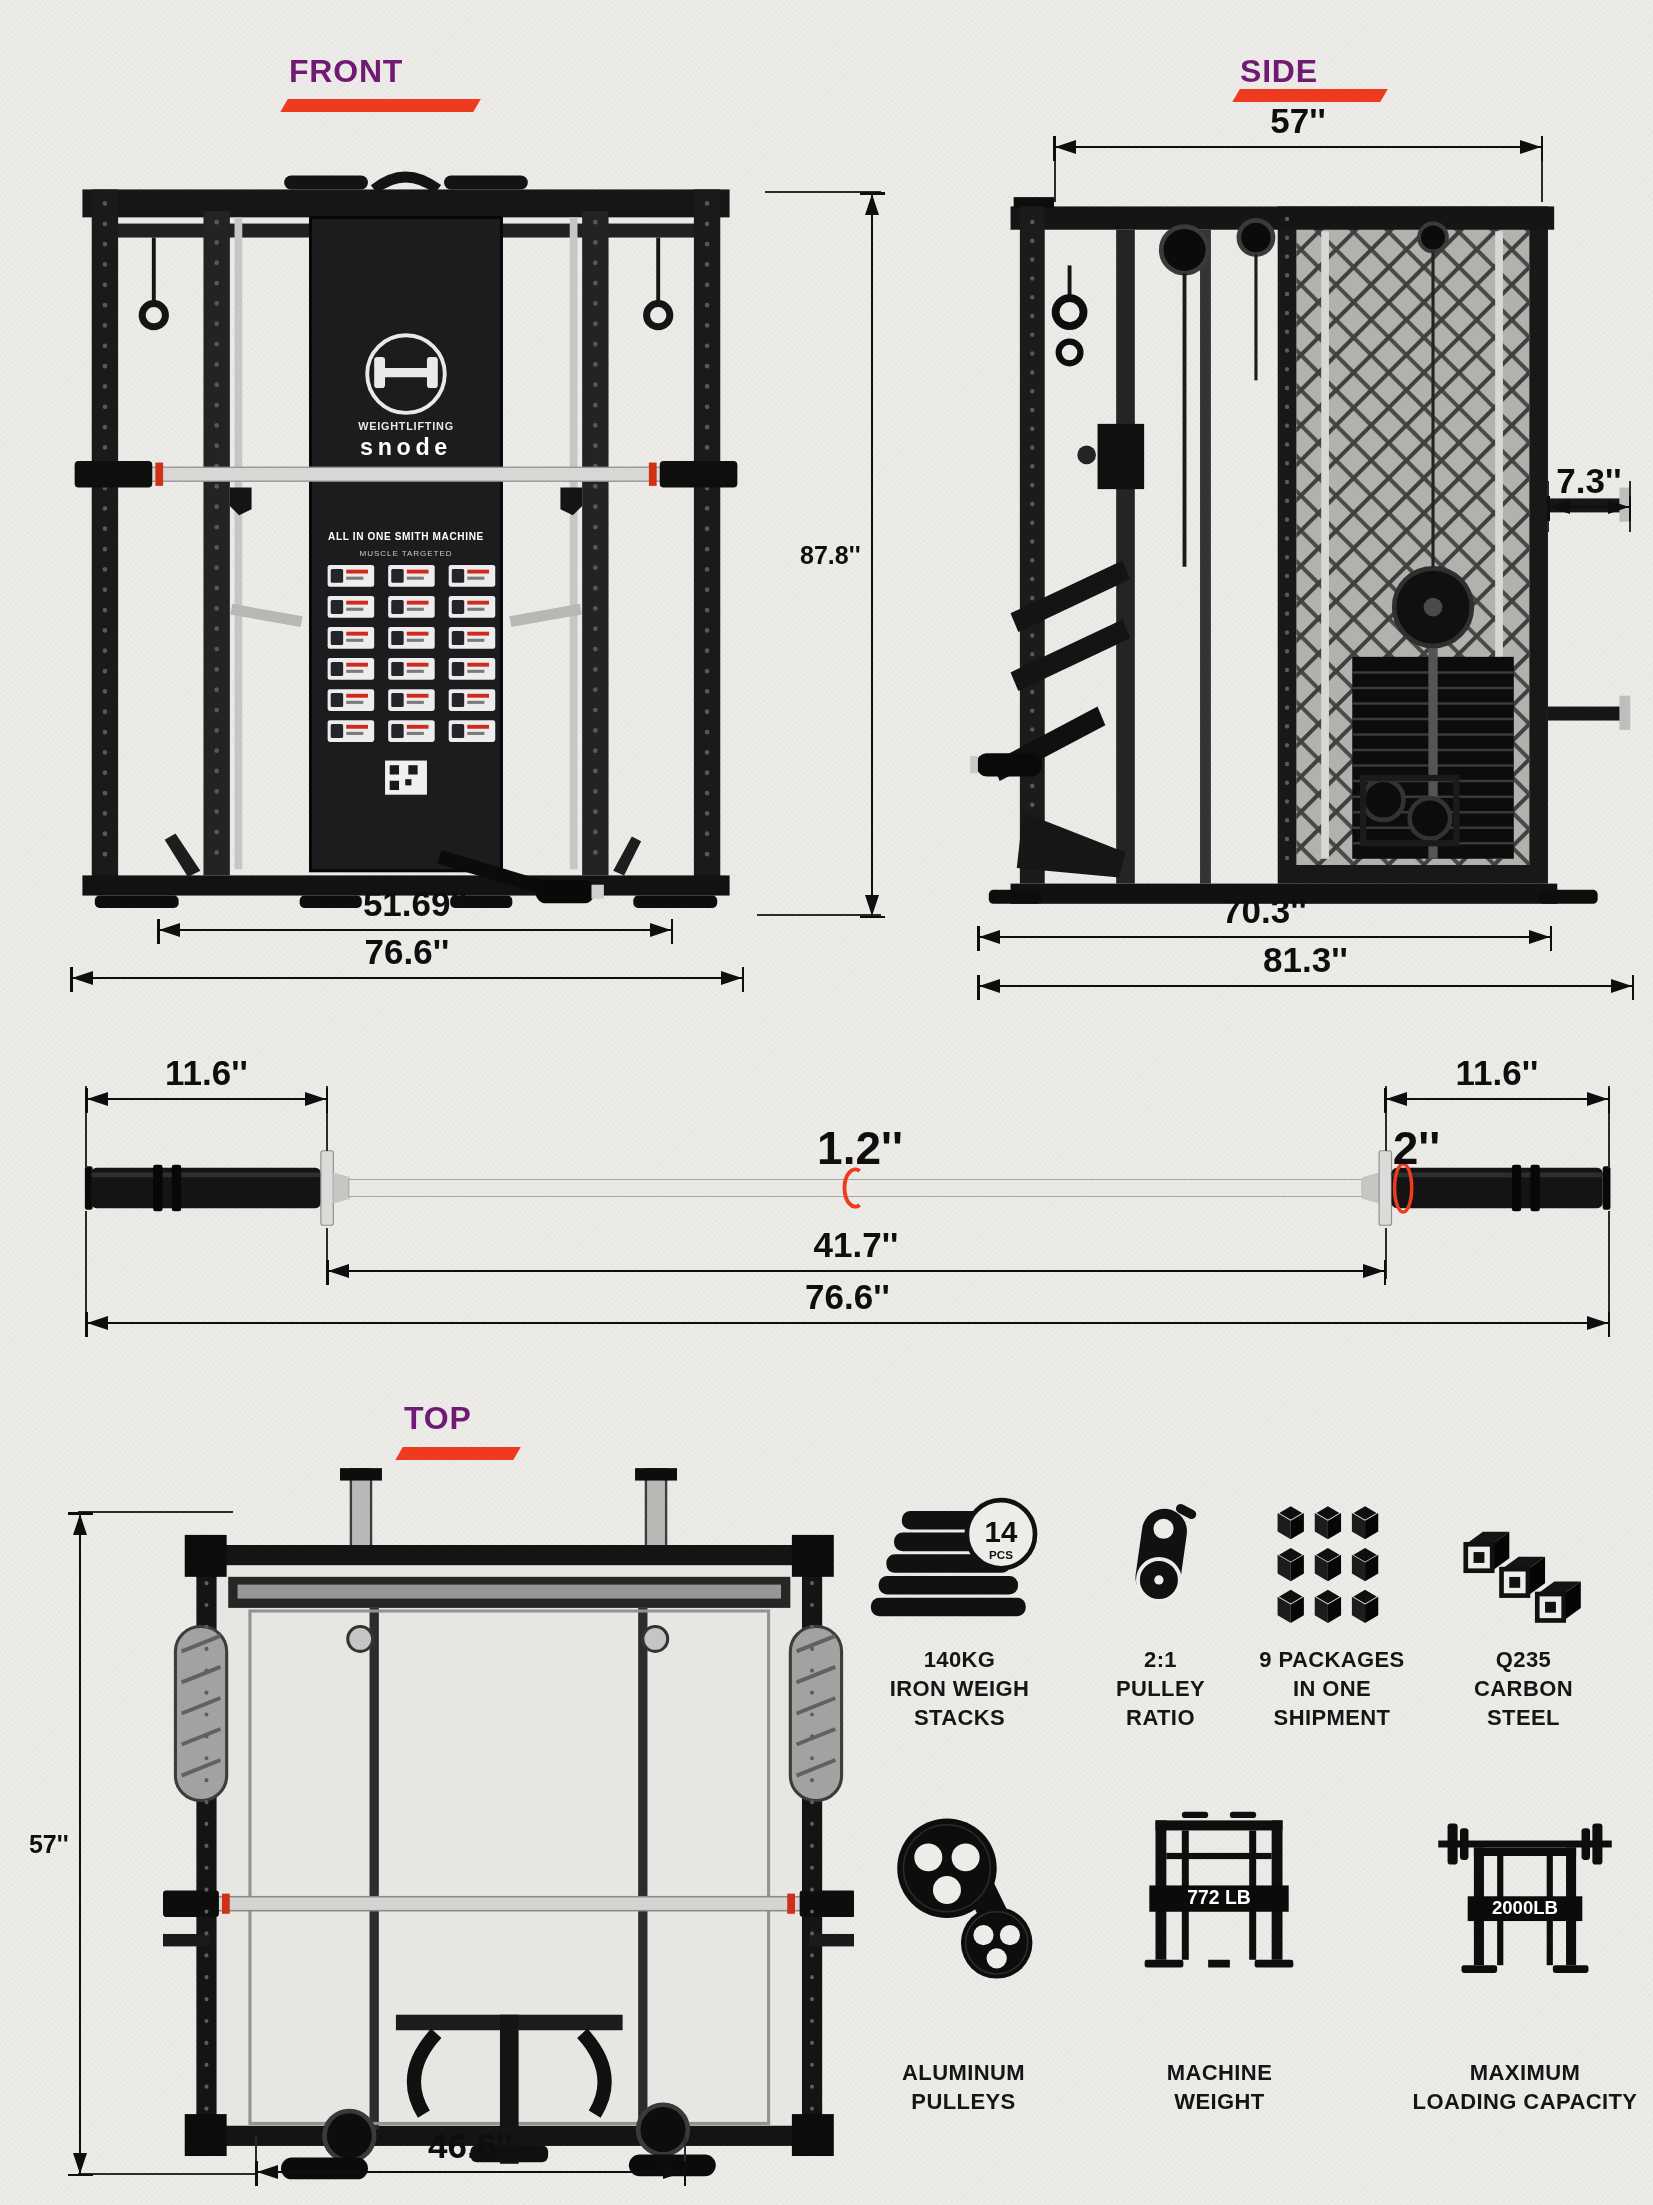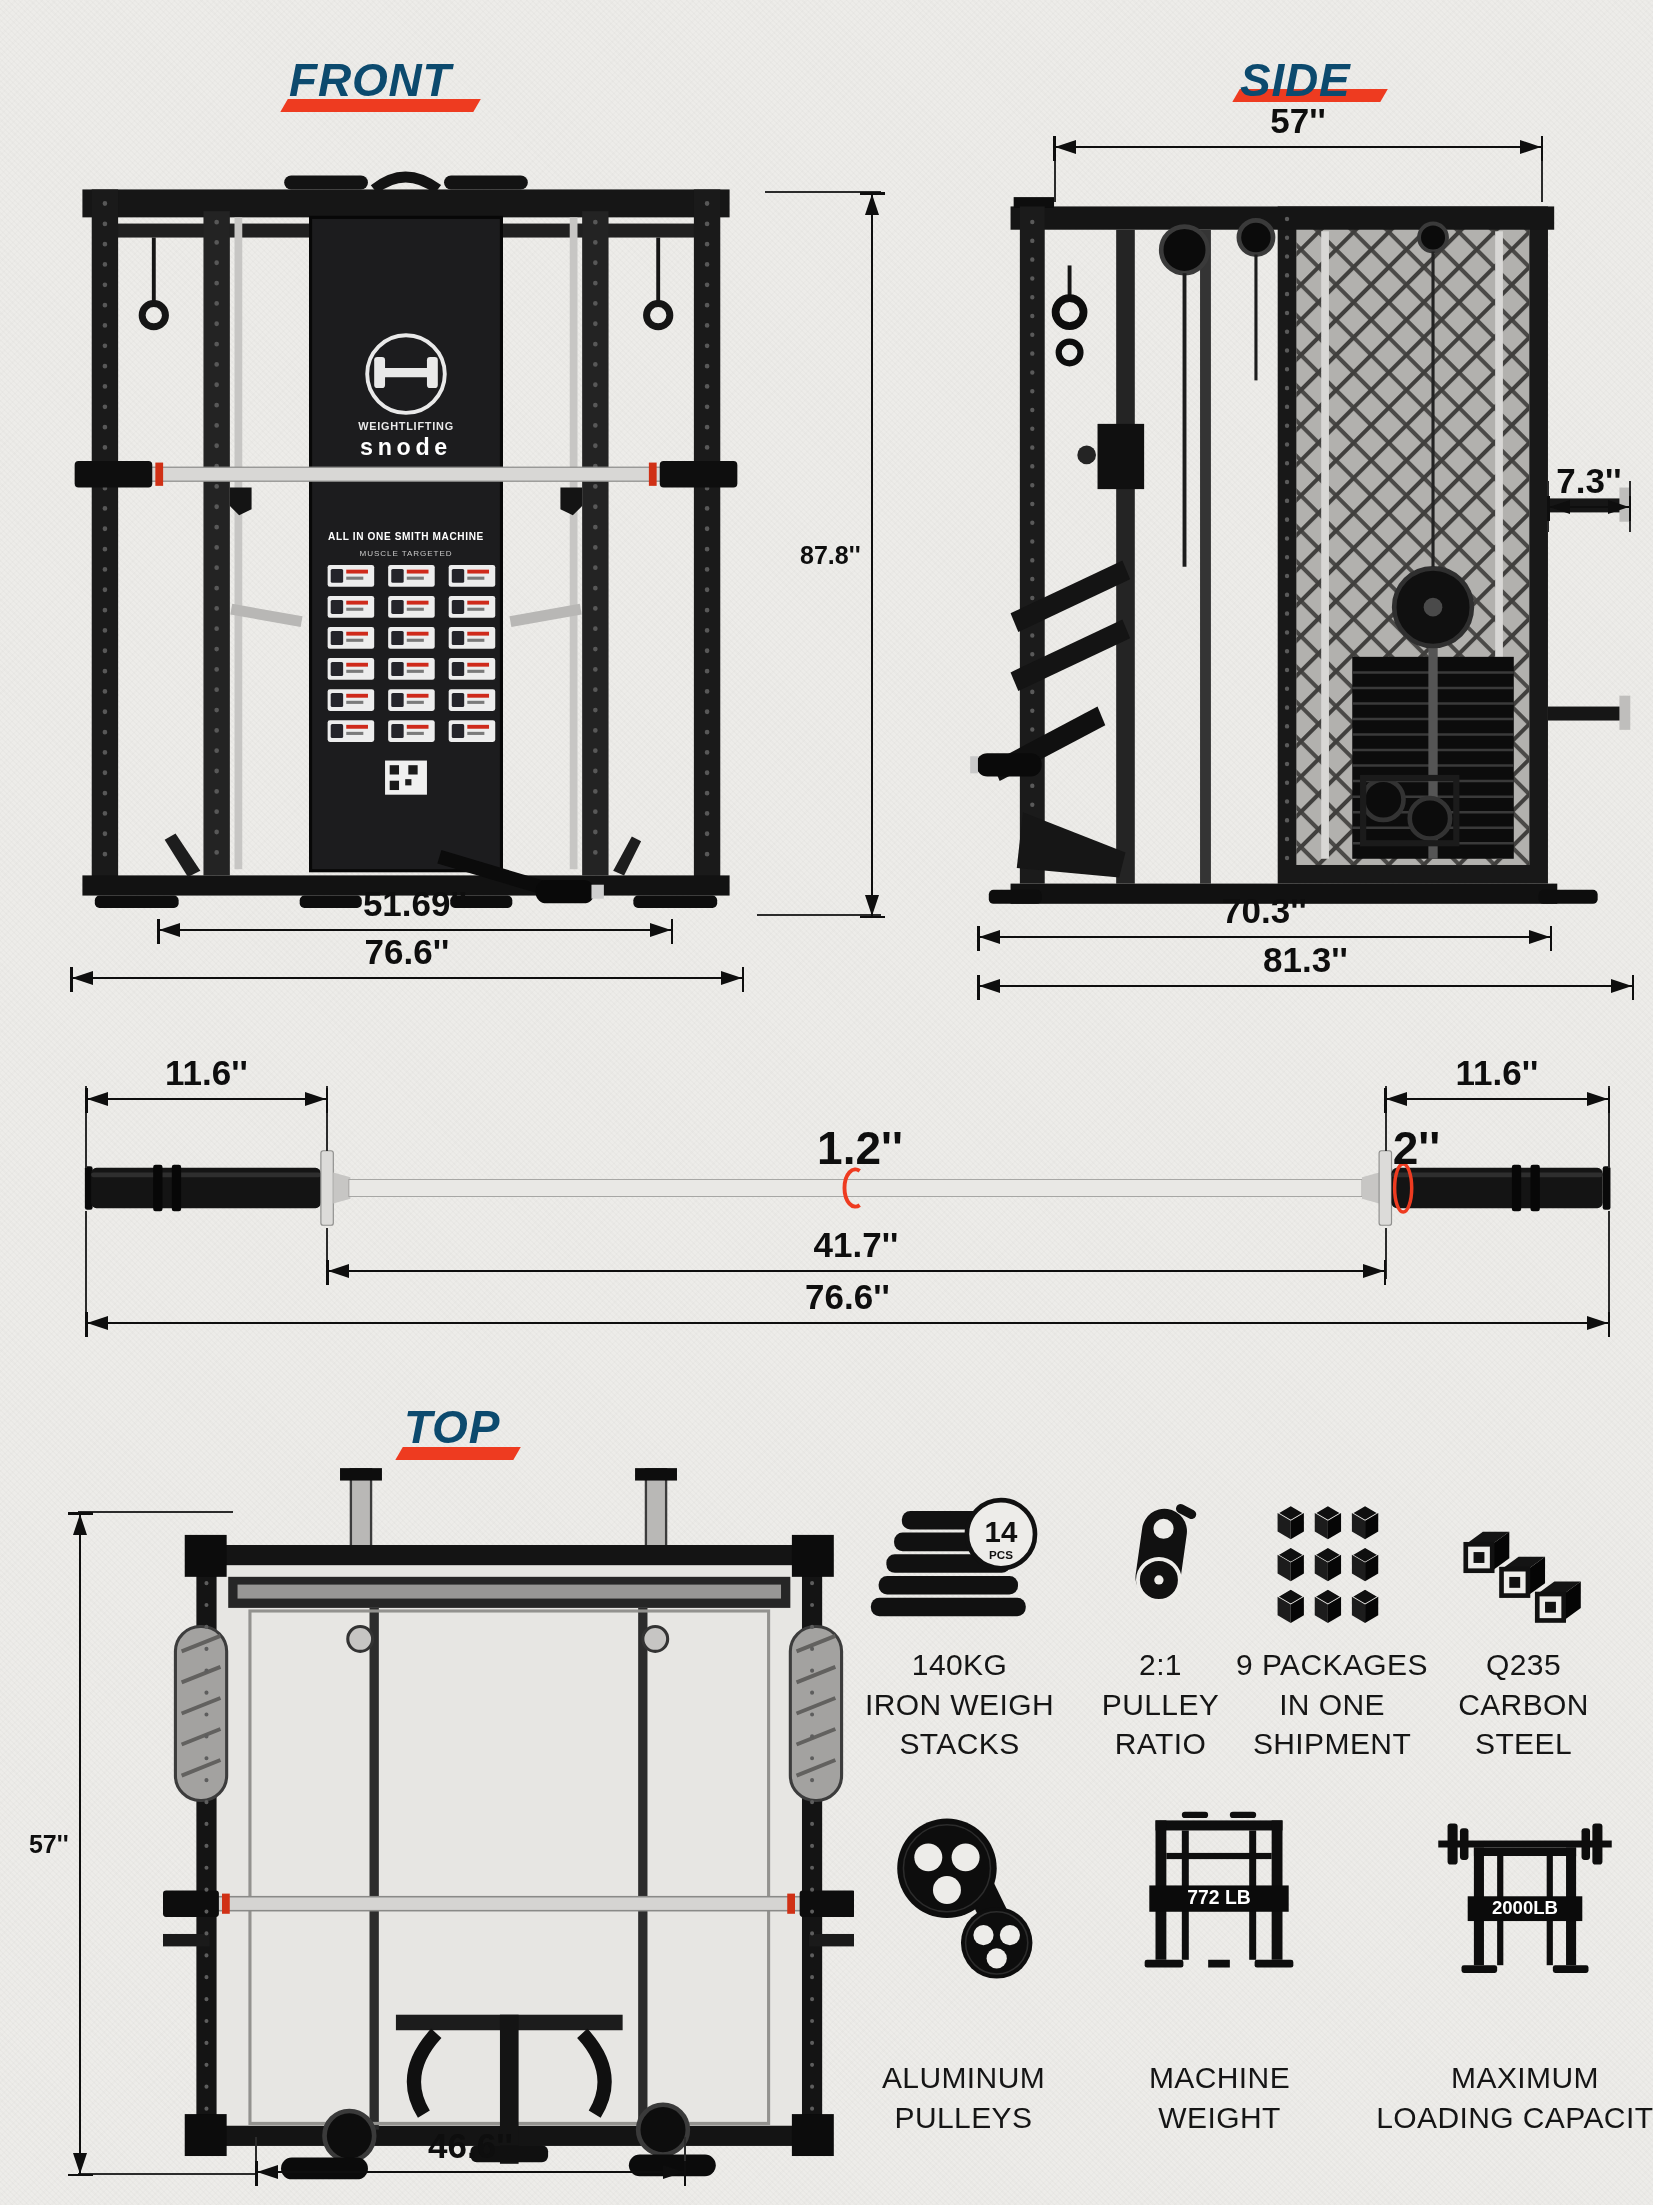--- a/index.html
+++ b/index.html
@@ -10,41 +10,41 @@
     background-color:#edece9;
     font-family:"Liberation Sans", sans-serif;
     color:#0e0e0e;
     overflow:hidden;
   }
   .noise{position:absolute;inset:0;z-index:0;pointer-events:none;
     background-image:
       repeating-linear-gradient(45deg,rgba(0,0,0,.016) 0 1.6px,transparent 1.6px 3.9px),
       repeating-linear-gradient(-45deg,rgba(60,60,55,.014) 0 1.6px,transparent 1.6px 4.7px);}
   svg{position:absolute;z-index:1;}
-  .view-label{position:absolute;font-size:46px;font-weight:800;font-style:italic;letter-spacing:0.8px;z-index:3;color:#0c4a6e;}
+  .view-label{position:absolute;font-size:32px;font-weight:800;letter-spacing:0.8px;z-index:3;color:#701a75;}
   .label-swoosh{position:absolute;height:13.2px;background:#ee3b20;transform:skewX(-30deg);z-index:2;}
   .dim{position:absolute;z-index:3;}
   .dim-h{height:0;border-top:2.3px solid #0e0e0e;}
   .dim-h .tick{position:absolute;top:-12.4px;width:2.3px;height:25px;background:#0e0e0e;}
   .tick-l{left:-0.8px;}.tick-r{right:-0.8px;}
   .arr{position:absolute;width:0;height:0;}
   .dim-h .arr-l{left:0.8px;top:-8.5px;border-top:7.4px solid transparent;border-bottom:7.4px solid transparent;border-right:21px solid #0e0e0e;}
   .dim-h .arr-r{right:0.8px;top:-8.5px;border-top:7.4px solid transparent;border-bottom:7.4px solid transparent;border-left:21px solid #0e0e0e;}
   .dim-h .dim-label{position:absolute;left:50%;transform:translateX(-50%);bottom:7px;font-size:35px;font-weight:600;white-space:nowrap;}
   .dim-v{width:0;border-left:2.3px solid #0e0e0e;}
   .dim-v .tick{position:absolute;height:2.3px;width:25px;background:#0e0e0e;left:-13.2px;}
   .tick-t{top:-0.8px;}.tick-b{bottom:-0.8px;}
   .dim-v .arr-u{top:0.8px;left:-8.5px;border-left:7.4px solid transparent;border-right:7.4px solid transparent;border-bottom:21px solid #0e0e0e;}
   .dim-v .arr-d{bottom:0.8px;left:-8.5px;border-left:7.4px solid transparent;border-right:7.4px solid transparent;border-top:21px solid #0e0e0e;}
   .dim-v .dim-label{position:absolute;right:12.4px;top:50%;transform:translateY(-50%);font-size:25px;font-weight:600;white-space:nowrap;}
   .ext{position:absolute;background:#2b2b2b;z-index:1;}
   .ext-h{height:1.6px;}
   .ext-v{width:1.6px;}
   .free-label{position:absolute;font-size:46px;font-weight:600;text-align:center;z-index:3;white-space:nowrap;}
-  .caption{position:absolute;text-align:center;font-size:30px;font-weight:400;line-height:1.32;white-space:pre-line;letter-spacing:0.4px;color:#151515;z-index:2;}
+  .caption{position:absolute;text-align:center;font-size:22px;font-weight:700;line-height:1.32;white-space:pre-line;letter-spacing:0.4px;color:#151515;z-index:2;}
 </style>
 </head>
 <body>
 
 <div class="noise"></div>
 
 <div class="label-swoosh" style="left:284px;top:99px;width:193px"></div>
 <div class="view-label" style="left:289px;top:53px">FRONT</div>
 
 <svg style="left:70px;top:169px;width:672px;height:747px" viewBox="0 0 433 481">

